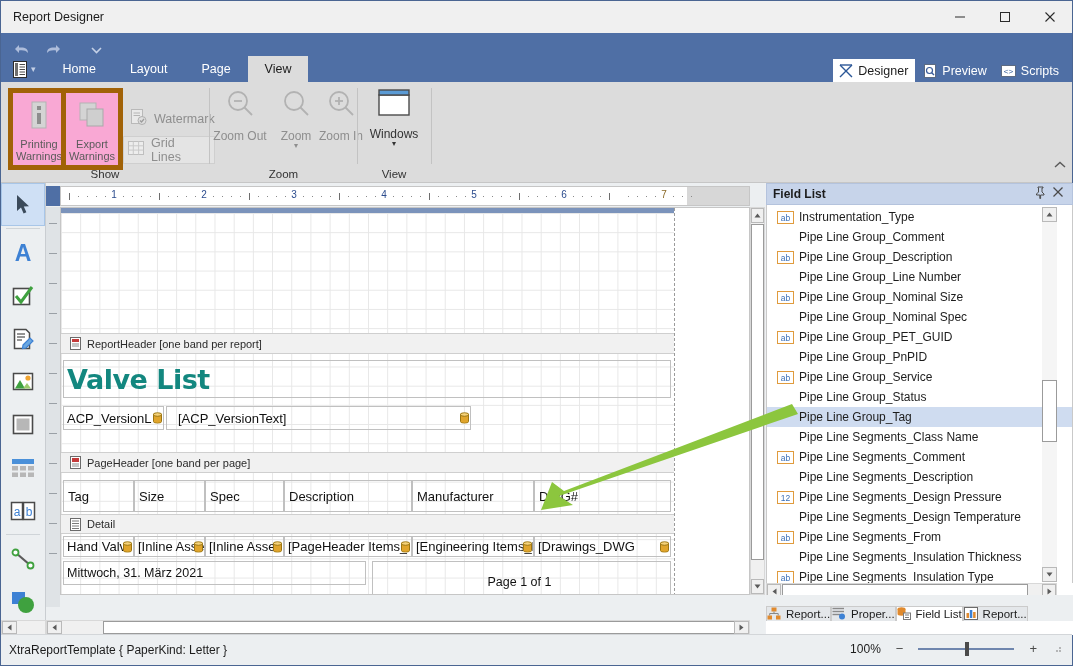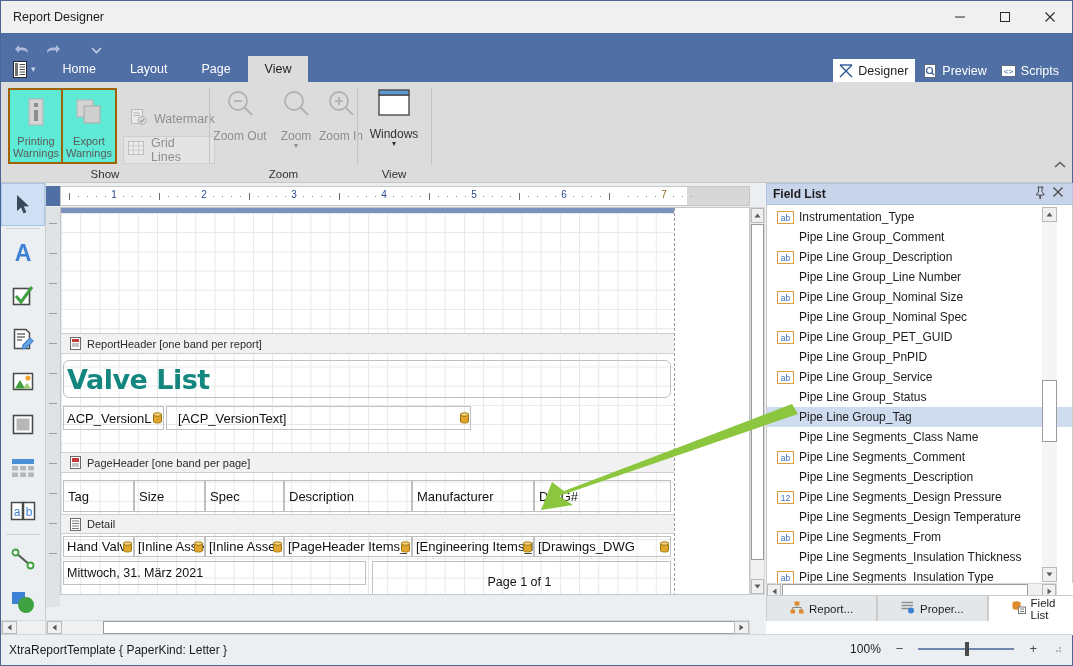--- a/index.html
+++ b/index.html
@@ -31,21 +31,21 @@
   .viewmodes{position:absolute;right:6px;top:58px;display:flex;align-items:center;gap:2px;}
   .vm{display:flex;align-items:center;gap:5px;padding:2px 7px 2px 5px;font-size:12.5px;color:#fff;height:20px;}
   .vm.active{background:#ffffff;color:#1c1c1c;}
   .vm .ic{width:15px;height:15px;display:flex;align-items:center;justify-content:center;}
 
   
   .ribbon-body{position:absolute;left:0;top:81px;width:1071px;height:100px;background:#dcdcdc;border-bottom:1px solid #c6c6c6;}
   .rgroup{position:absolute;top:0;height:100px;}
   .rgroup .gl{position:absolute;bottom:2px;left:0;width:100%;text-align:center;font-size:11.5px;color:#333;}
   .gsep{position:absolute;top:6px;width:1px;height:76px;background:#c3c3c3;}
-  .bigbtn{position:absolute;top:6px;width:52px;height:72px;border:2px solid #a16207;background:#5eead4;display:flex;flex-direction:column;align-items:center;}
+  .bigbtn{position:absolute;top:6px;width:52px;height:72px;border:5px solid #a16207;background:#f9a8d4;display:flex;flex-direction:column;align-items:center;}
   .bigbtn .gi{margin-top:8px;}
   .bigbtn .lbl{font-size:11px;color:#5b5b5b;text-align:center;line-height:12px;margin-top:6px;}
   .smallbtn{position:absolute;display:flex;align-items:center;gap:7px;height:26px;padding:0 8px 0 4px;font-size:12.5px;color:#8e8e8e;}
   .smallbtn.framed{border:1px solid #cfcfcf;background:#e4e4e4;}
   .zbtn{position:absolute;top:6px;width:56px;height:72px;display:flex;flex-direction:column;align-items:center;}
   .zbtn .zl{font-size:12px;color:#8e8e8e;margin-top:6px;white-space:nowrap;}
   .zbtn .zc{font-size:8px;color:#8e8e8e;line-height:6px;}
   .winbtn{position:absolute;top:6px;width:62px;height:72px;display:flex;flex-direction:column;align-items:center;}
   .winbtn .zl{font-size:12px;color:#333;margin-top:6px;}
   .winbtn .zc{font-size:8px;color:#333;line-height:6px;}
@@ -77,21 +77,21 @@
   .page-right-edge{position:absolute;left:613px;top:0;width:0;height:388px;border-left:1px dashed #9b9b9b;}
   .outside{position:absolute;left:614px;top:0;width:76px;height:388px;background:#ffffff;}
 
   .band{position:absolute;left:0;width:613px;background:#f1f1f1;border-top:1px solid #cfcfcf;border-bottom:1px solid #cfcfcf;box-sizing:border-box;display:flex;align-items:center;gap:6px;padding-left:9px;}
   .band .bl{font-size:11px;color:#2b2b2b;white-space:nowrap;}
   .bandicon{width:11px;height:13px;display:block;}
 
   .ctrl{position:absolute;box-sizing:border-box;border:1px solid #c0c0c0;background:transparent;display:flex;align-items:center;}
   .ctrl .txt{white-space:nowrap;overflow:hidden;}
   .dbmark{position:absolute;right:1px;top:50%;transform:translateY(-50%);width:9px;height:11px;}
-  .title-ctrl{font-family:"DejaVu Sans", sans-serif;font-weight:bold;color:#13877f;font-size:27px;letter-spacing:-0.5px;border-radius:6px;}
+  .title-ctrl{font-family:"DejaVu Sans", sans-serif;font-weight:bold;color:#13877f;font-size:27px;letter-spacing:-0.5px;}
   .hdr-cell{font-size:13px;color:#111;padding-left:4px;}
   .det-cell{font-size:13px;color:#111;padding-left:3px;}
   .ftr-cell{font-size:12.5px;color:#111;}
 
   
   .sb-v{position:absolute;background:#f0f0f0;border:1px solid #d8d8d8;box-sizing:border-box;}
   .sb-h{position:absolute;background:#f0f0f0;border:1px solid #d8d8d8;box-sizing:border-box;}
   .sb-arrow{position:absolute;background:#f0f0f0;border:1px solid #b9b9b9;box-sizing:border-box;display:flex;align-items:center;justify-content:center;}
   .sb-thumb{position:absolute;background:#ffffff;border:1px solid #9b9b9b;box-sizing:border-box;}
 
@@ -100,21 +100,21 @@
   .fl-head{position:absolute;left:0;top:0;width:307px;height:22px;background:#c7d4ea;border:1px solid #b4c3dd;box-sizing:border-box;display:flex;align-items:center;}
   .fl-head .t{margin-left:6px;font-size:12px;font-weight:bold;color:#1c1c1c;}
   .fl-head .acts{margin-left:auto;display:flex;gap:6px;margin-right:8px;}
   .fl-body{position:absolute;left:0;top:22px;width:307px;height:378px;background:#ffffff;border-left:1px solid #c9c9c9;border-right:1px solid #c9c9c9;box-sizing:border-box;overflow:hidden;}
   .fitem{height:20px;display:flex;align-items:center;padding-left:32px;font-size:12px;color:#1c1c1c;white-space:nowrap;}
   .fitem.sel{background:#cfdcf0;}
   .ftypeicon{position:absolute;left:10px;width:17px;height:13px;border:1px solid #e09b3d;box-sizing:border-box;background:#fff;font-size:8.5px;color:#3b6fb6;display:flex;align-items:center;justify-content:center;font-family:"Liberation Sans",sans-serif;}
   .fitem-wrap{position:relative;}
 
   .fl-tabs{position:absolute;left:0;bottom:0;width:308px;height:26px;background:#eceff1;display:flex;align-items:flex-end;}
-  .fltab{height:26px;display:flex;align-items:center;gap:5px;padding:0 23px;font-size:11.5px;color:#1c1c1c;border:1px solid #cbcbcb;border-bottom:none;background:#e4e7ea;box-sizing:border-box;}
+  .fltab{height:15px;display:flex;align-items:center;gap:5px;padding:0 0;font-size:11.5px;color:#1c1c1c;border:1px solid #cbcbcb;border-bottom:none;background:#e4e7ea;box-sizing:border-box;}
   .fltab.active{background:#ffffff;}
 
   
   .status{position:absolute;left:0;bottom:0;width:1071px;height:30px;background:#eceff1;border-top:1px solid #d3d6d9;}
   .status .st{position:absolute;left:8px;top:8px;font-size:12px;color:#1c1c1c;}
   .zoomwrap{position:absolute;right:10px;top:6px;display:flex;align-items:center;gap:15px;}
   .zoomwrap .zp{font-size:12px;color:#1c1c1c;}
   .zslider{position:relative;width:96px;height:16px;}
   .zline{position:absolute;left:0;top:7px;width:96px;height:2px;background:#6f86ae;}
   .zhandle{position:absolute;left:47px;top:1px;width:4px;height:14px;background:#4a4a4a;}

